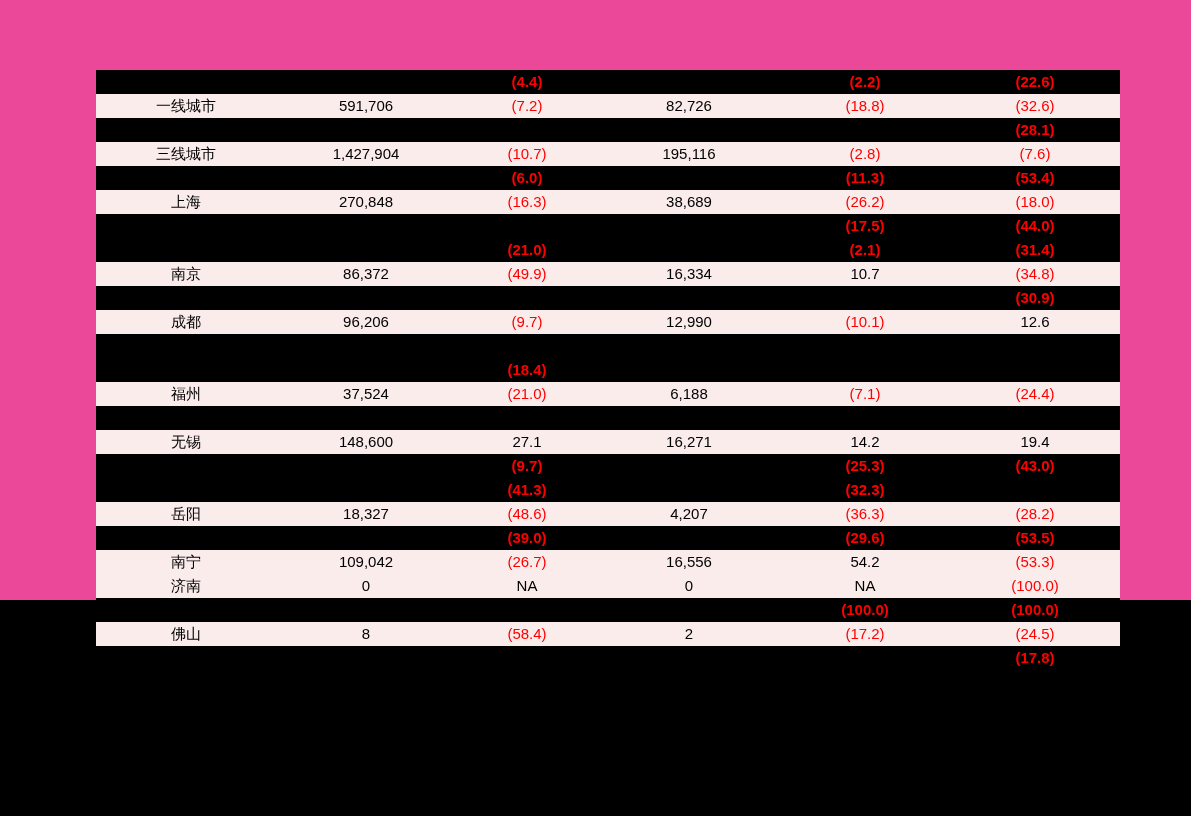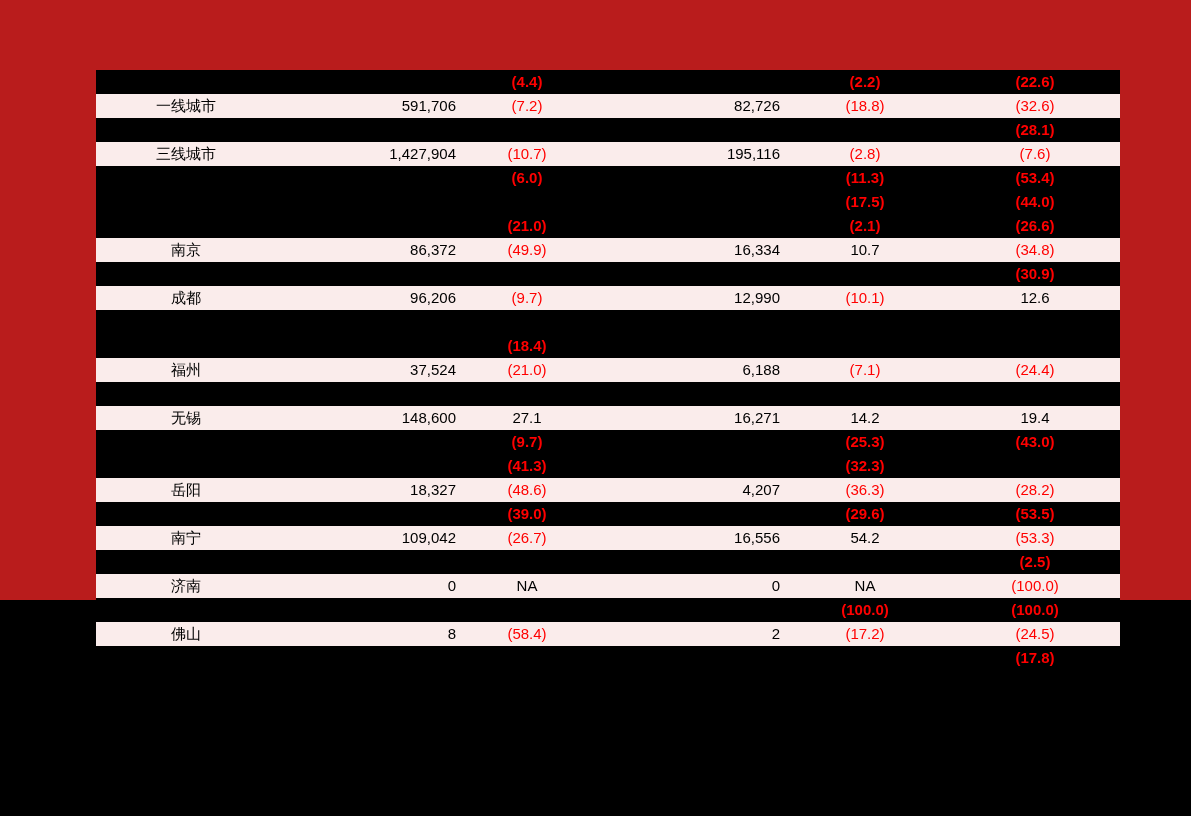--- a/index.html
+++ b/index.html
@@ -11,21 +11,21 @@
     width: 1191px;
     height: 816px;
     overflow: hidden;
     font-family: "Liberation Sans", "DejaVu Sans", sans-serif;
   }
 
   #sheet {
     position: relative;
     width: 1191px;
     height: 600px;
-    background: #b91c1c;
+    background: #ec4899;
   }
 
   
   #table-wrap {
     position: absolute;
     left: 96px;
     top: 70px;
     width: 1024px;
   }
 
@@ -63,21 +63,21 @@
     color: #000000;
   }
 
   
   .lbl {
     text-align: center;
     padding-left: 8px;
     font-family: "DejaVu Serif", "Liberation Serif", serif;
     font-size: 15px;
   }
-  .num-right { text-align: right; padding-right: 22px; }
+  .num-right { text-align: center; padding-right: 22px; }
   .num-mid   { text-align: center; }
 
   
   tr.data-row td.neg { color: #ff0000; font-weight: normal; }
   tr.gap-row  td.neg { color: #ff0000; font-weight: bold; }
   tr.gap-row  td.pos { color: #ff0000; font-weight: bold; }
   tr.data-row td.pos { color: #000000; font-weight: normal; }
 
   td.blank { color: transparent; }
 </style>
@@ -129,35 +129,43 @@
             <td class="num-mid neg">(7.6)</td>
           </tr>
           <tr class="gap-row">
             <td class="lbl blank"></td>
             <td class="num-right blank"></td>
             <td class="num-mid neg">(6.0)</td>
             <td class="num-right blank"></td>
             <td class="num-mid neg">(11.3)</td>
             <td class="num-mid neg">(53.4)</td>
           </tr>
+          <tr class="data-row">
+            <td class="lbl">上海</td>
+            <td class="num-right">270,848</td>
+            <td class="num-mid neg">(16.3)</td>
+            <td class="num-right">38,689</td>
+            <td class="num-mid neg">(26.2)</td>
+            <td class="num-mid neg">(18.0)</td>
+          </tr>
           <tr class="gap-row">
             <td class="lbl blank"></td>
             <td class="num-right blank"></td>
             <td class="num-mid pos"></td>
             <td class="num-right blank"></td>
             <td class="num-mid neg">(17.5)</td>
             <td class="num-mid neg">(44.0)</td>
           </tr>
           <tr class="gap-row">
             <td class="lbl blank"></td>
             <td class="num-right blank"></td>
             <td class="num-mid neg">(21.0)</td>
             <td class="num-right blank"></td>
             <td class="num-mid neg">(2.1)</td>
-            <td class="num-mid neg">(26.6)</td>
+            <td class="num-mid neg">(31.4)</td>
           </tr>
           <tr class="data-row">
             <td class="lbl">南京</td>
             <td class="num-right">86,372</td>
             <td class="num-mid neg">(49.9)</td>
             <td class="num-right">16,334</td>
             <td class="num-mid pos">10.7</td>
             <td class="num-mid neg">(34.8)</td>
           </tr>
           <tr class="gap-row">
@@ -249,28 +257,20 @@
             <td class="num-mid neg">(53.5)</td>
           </tr>
           <tr class="data-row">
             <td class="lbl">南宁</td>
             <td class="num-right">109,042</td>
             <td class="num-mid neg">(26.7)</td>
             <td class="num-right">16,556</td>
             <td class="num-mid pos">54.2</td>
             <td class="num-mid neg">(53.3)</td>
           </tr>
-          <tr class="gap-row">
-            <td class="lbl blank"></td>
-            <td class="num-right blank"></td>
-            <td class="num-mid pos"></td>
-            <td class="num-right blank"></td>
-            <td class="num-mid pos"></td>
-            <td class="num-mid neg">(2.5)</td>
-          </tr>
           <tr class="data-row">
             <td class="lbl">济南</td>
             <td class="num-right">0</td>
             <td class="num-mid pos">NA</td>
             <td class="num-right">0</td>
             <td class="num-mid pos">NA</td>
             <td class="num-mid neg">(100.0)</td>
           </tr>
           <tr class="gap-row">
             <td class="lbl blank"></td>

